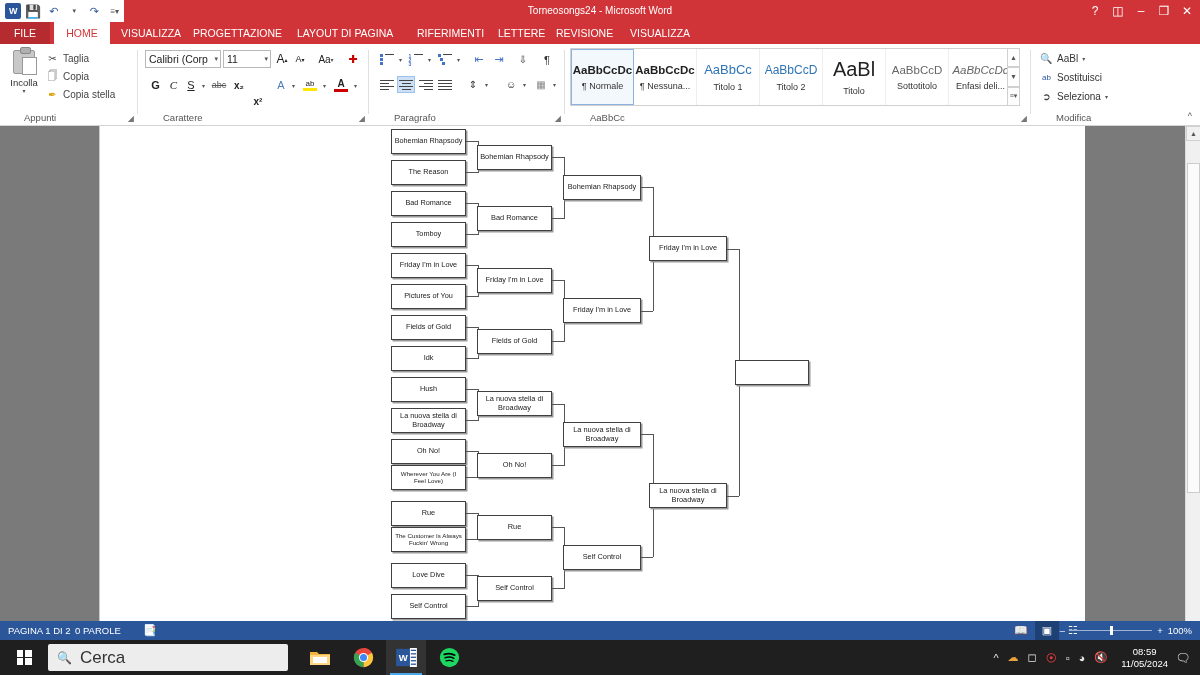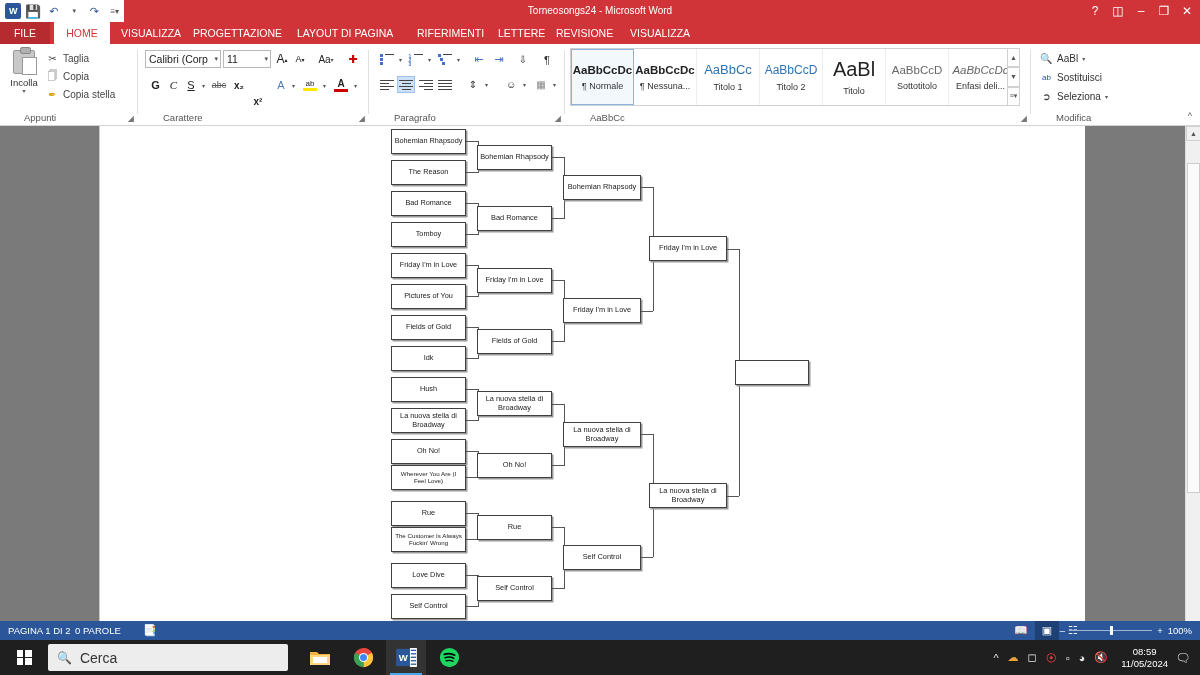--- a/index.html
+++ b/index.html
@@ -286,21 +286,21 @@
     width: 15px; height: 15px; display: grid;
     grid-template-columns: 1fr 1fr; grid-template-rows: 1fr 1fr; gap: 1.6px;
   }
   .win-logo span { background: #ffffff; }
   #search-box {
     position: absolute; left: 48px; top: 4px; width: 240px; height: 27px;
     background: #ededed; border-radius: 2px; display: flex; align-items: center;
     padding-left: 9px; gap: 8px; cursor: text;
   }
   #search-box .mag { font-size: 12px; color: #333; }
-  #search-box .ph { font-size: 14px; color: #333; }
+  #search-box .ph { font-size: 17px; color: #333; }
   .tb-app {
     position: absolute; top: 0; width: 40px; height: 35px;
     display: flex; align-items: center; justify-content: center; cursor: pointer;
   }
   .tb-app.active { background: #333333; }
   .tb-app.active::after {
     content: ''; position: absolute; bottom: 0; left: 4px; width: 32px;
     height: 2px; background: #4aa8ea;
   }
   #tray {

